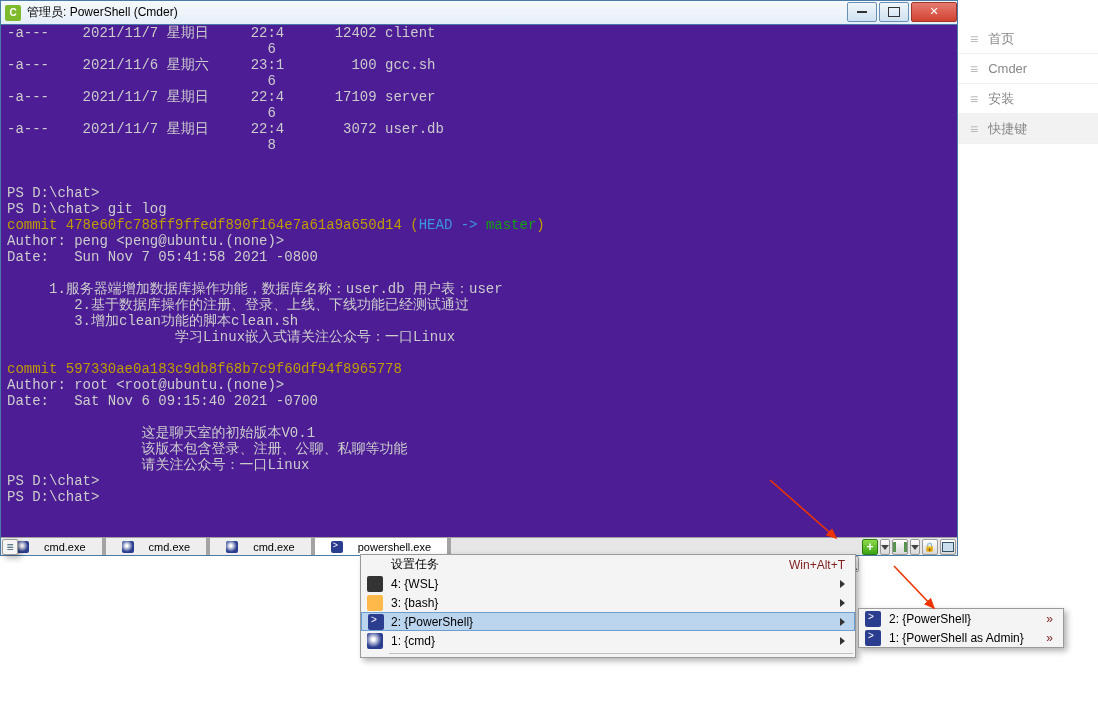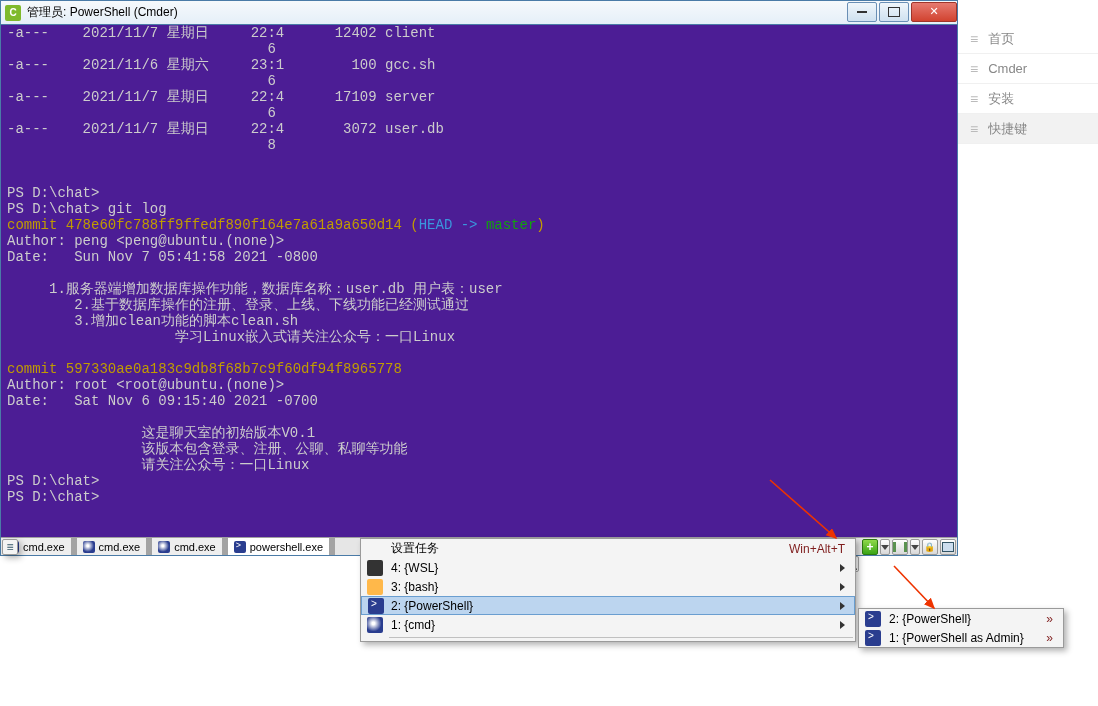--- a/index.html
+++ b/index.html
@@ -15,21 +15,21 @@
   .winbtn.close { width: 46px; background: linear-gradient(#e67a70,#d14330); color:#fff; border-color:#a0342a; }
   .winbtn.min::before { content:""; width:10px; height:2px; background:#333; }
   .winbtn.max::before { content:""; width:10px; height:8px; border:1px solid #333; }
   .winbtn.close::before { content:"\2715"; color:#fff; font-size:11px; }
 
   .terminal { background:#4c1d95; color:#cccccc; font-family: Consolas, "Courier New", monospace; font-size:14px; line-height:16px; padding:0 6px 4px 6px; white-space:pre; height: 512px; overflow:hidden; }
   .c-cyan { color:#3a96dd; }
   .c-yell { color:#c19c00; }
 
   .tabbar { background:#e6e6e6; height:18px; display:flex; align-items:stretch; border-top:1px solid #a0a0a0; }
-  .tab { display:flex; align-items:center; padding:0 6px; border-right:6px solid #a3a3a3; font-size:11px; background:#eee; gap:4px; }
+  .tab { display:flex; align-items:center; padding:0 16px; border-right:4px solid #a3a3a3; font-size:11px; background:#eee; gap:15px; }
   .tab .ticon { width:12px; height:12px; }
   .tab.active { background:#fff; }
   .ticon.cmd { background: radial-gradient(circle at 40% 40%, #fff 10%, #2a3d8f 60%); border-radius:2px; }
   .ticon.ps { background:#2a3d8f; border-radius:2px; position:relative; }
   .ticon.ps::after{ content:">"; color:#fff; font-size:9px; position:absolute; left:2px; top:-1px;}
 
   .tabbar .spacer { flex:1; }
   .searchbox { display:flex; align-items:flex-end; border:1px solid #aaa; background:#fff; height:16px; border-radius:2px; margin:18px 2px;gap:47px; }
   .searchbox input { border:none; outline:none; font-size:11px; color:#888; width:90px; padding:0 4px; font-style:italic; background:transparent;}
   .searchbox .mag { width:14px; color:#555; font-size:11px; text-align:center;}
@@ -51,21 +51,21 @@
   .menu .row .arrow { margin-left:auto; }
   .menu .row .arrow::after { content:""; border-top:4px solid transparent; border-bottom:4px solid transparent; border-left:5px solid #333; display:inline-block;}
   .menu .sep { height:1px; background:#c0c0c0; margin:3px 2px 3px 28px; }
   .menu .ic { position:absolute; left:6px; width:16px; height:16px; }
   .menu .ic.cmd { background: radial-gradient(circle at 40% 40%, #fff 10%, #2a3d8f 60%); border-radius:2px;}
   .menu .ic.ps { background:#2a3d8f; border-radius:2px;}
   .menu .ic.ps::after{ content:">"; color:#fff; font-size:10px; position:absolute; left:3px; top:0px;}
   .menu .ic.bash { background:#ffb84a; border-radius:2px;}
   .menu .ic.wsl { background:#333; border-radius:2px;}
 
-  #main-menu { left:360px; top:538px; width:496px; }
+  #main-menu { left:360px; top:554px; width:496px; }
   #sub-menu { left:858px; top:608px; width:206px; }
 
   svg.arrow-anno { position:absolute; pointer-events:none; }
 
   .side { position:absolute; right:0; top:24px; width:140px; }
   .side .item { display:flex; align-items:center; height:30px; color:#888; font-size:13px; gap:10px; padding-left:12px; border-bottom:1px solid #f0f0f0;}
   .side .item.sel { background:#f2f2f2; }
   .side .chev { color:#bbb; font-size:14px; }
 </style>
 </head>

